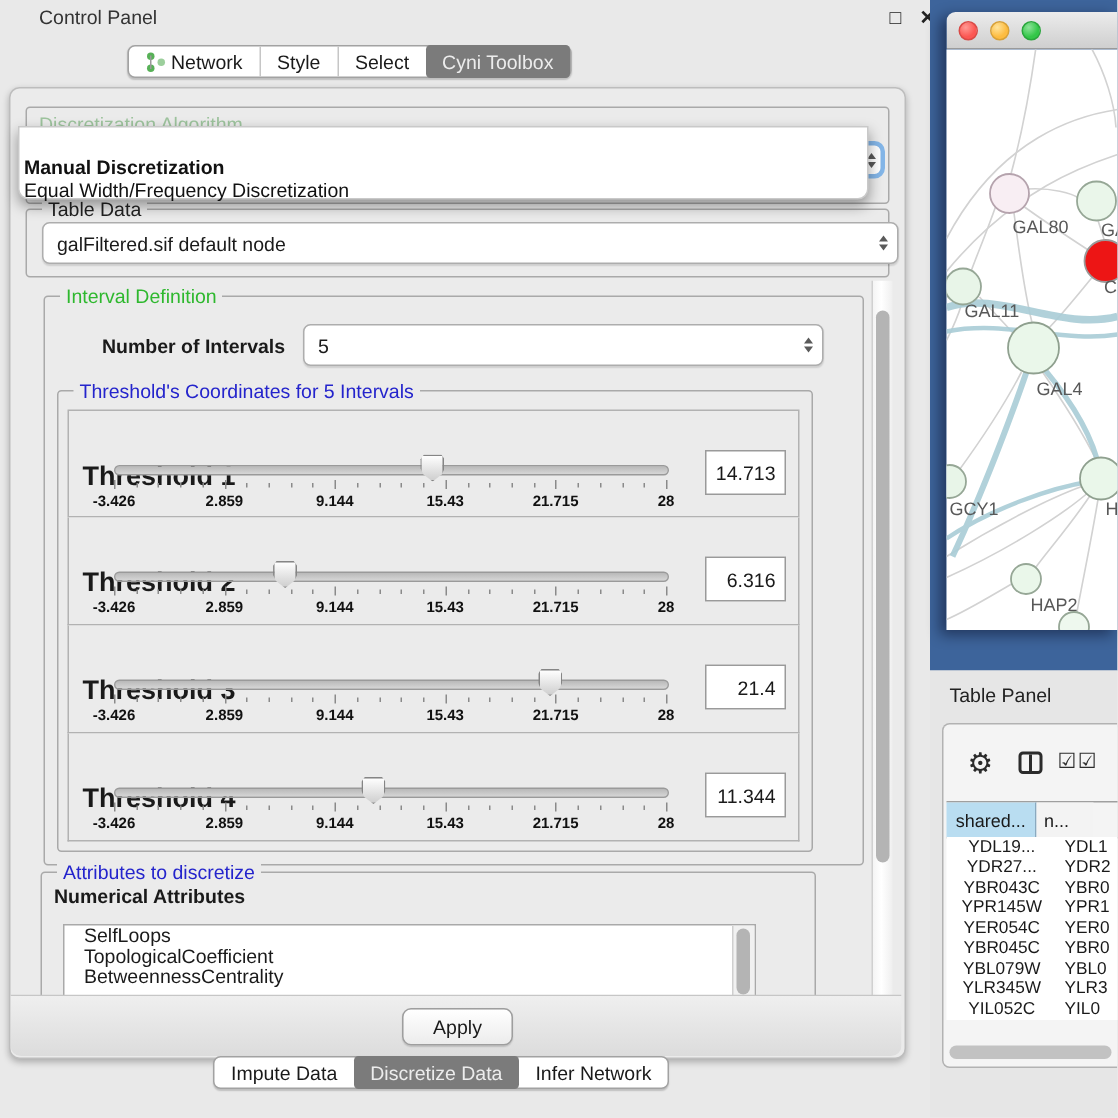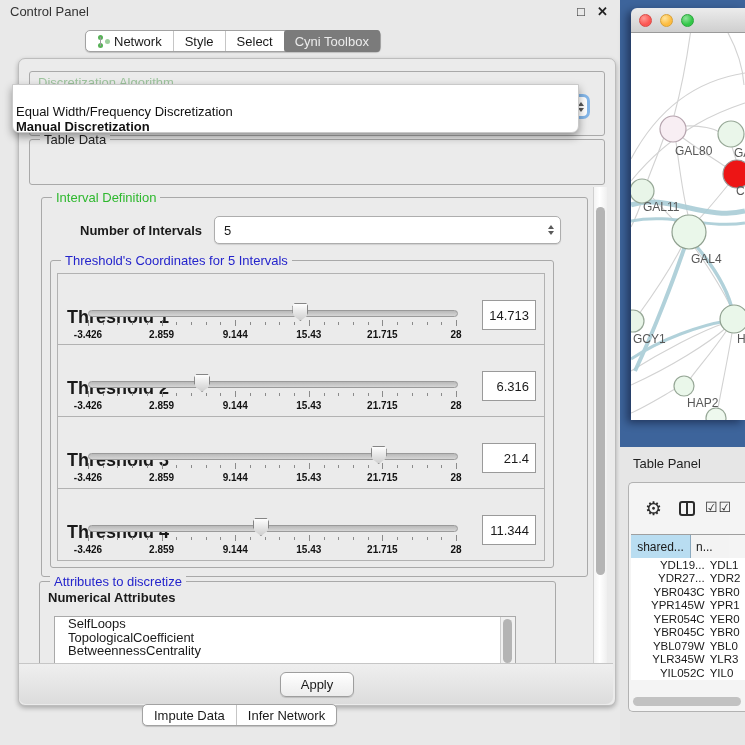--- a/index.html
+++ b/index.html
@@ -1,37 +1,37 @@
 <!DOCTYPE html>
 <html><head>
 <meta charset="utf-8">
 <style>
   html,body{margin:0;padding:0;}
   body{width:745px;height:745px;position:relative;overflow:hidden;
        font-family:"Liberation Sans",sans-serif;background:#e9e9e9;color:#1a1a1a;}
   .abs{position:absolute;}
 
   
-  #titlebar{left:0;top:0;width:620px;height:24px;text-align:center;}
+  #titlebar{left:16px;top:0;width:620px;height:24px;text-align:center;}
   #panel-title{left:10px;top:4px;font-size:13px;color:#333;}
   .win-ico{font-size:13px;color:#222;top:4px;}
 
   .seg-tabs{display:flex;background:#fff;border:1px solid #a2a2a2;border-radius:5px;
             height:20px;align-items:stretch;font-size:13px;
             box-shadow:0 1px 1px rgba(0,0,0,.18);}
   .seg{display:flex;align-items:center;gap:5px;padding:0 11px;white-space:nowrap;cursor:default;}
   .seg + .seg{border-left:1px solid #c6c6c6;}
   .seg.sel{background:#7b7b7b;color:#ececec;border-radius:3px;border-left:none;margin:-1px 0;}
   .seg.sel + .seg{border-left:none;}
   .net-icon{width:12px;height:13px;position:relative;display:inline-block;}
   .net-icon::before{content:'';position:absolute;left:1px;top:0;width:5px;height:5px;border-radius:50%;
       background:#57b157;box-shadow:0 8px 0 0 #57b157,7px 4px 0 0 #9ccf9c;}
   .net-icon::after{content:'';position:absolute;left:3px;top:2px;width:1px;height:9px;background:#9a9a9a;}
 
-  #content-panel{left:18px;top:58px;width:596px;height:646px;background:#ebebeb;
+  #content-panel{left:6px;top:58px;width:596px;height:646px;background:#ebebeb;
      border:1px solid #bdbdbd;border-radius:7px;box-shadow:0 2px 5px rgba(0,0,0,.28);}
 
   .group{position:absolute;border:1px solid #a9a9a9;border-radius:3px;}
   .gtitle{position:absolute;top:-8px;left:10px;background:#ebebeb;padding:0 4px;font-size:13px;white-space:nowrap;}
   .gtitle.green{color:#2eb82e;}
   .gtitle.blue{color:#2424cc;}
   .gtitle.plain{color:#222;}
 
   .combo{position:absolute;background:#fff;border:1px solid #adadad;border-radius:5px;
          display:flex;align-items:center;font-size:13px;padding:0 6px 0 9px;
@@ -105,21 +105,21 @@
   .tb-icon{position:absolute;color:#2b2b2b;}
   #col-icon{width:16px;height:15px;border:2px solid #2b2b2b;border-radius:3px;box-sizing:border-box;}
   #col-icon::after{content:'';position:absolute;left:5px;top:0;width:2px;height:100%;background:#2b2b2b;}
   #thead{position:absolute;left:2px;top:51px;width:115px;height:23px;display:flex;border-top:1px solid #9f9f9f;border-bottom:1px solid #9f9f9f;font-size:12px;}
   .hcell{display:flex;align-items:center;justify-content:center;box-sizing:border-box;height:100%;}
   .hcell.c0{width:60px;background:#b9ddf1;border-right:1px solid #8aa9bf;}
   .hcell.c1{width:38px;background:#f3f3f3;justify-content:flex-start;padding-left:5px;}
   #rows-host{position:absolute;left:2px;top:75px;width:115px;height:122px;overflow:hidden;background:#fff;}
   .trow{display:flex;height:13.5px;align-items:center;font-size:11.5px;}
   .tcell{white-space:nowrap;overflow:hidden;}
-  .tcell.c0{width:77px;text-align:right;}
+  .tcell.c0{width:77px;text-align:center;}
   .tcell.c1{width:38px;padding-left:5px;}
   #hscroll{position:absolute;left:4px;top:214px;width:108px;height:9px;background:#c2c2c2;border-radius:5px;}
 </style>
 </head>
 <body>
 
 <div class="abs" id="titlebar">
   <span class="abs" id="panel-title">Control Panel</span>
   <span class="abs win-ico" style="left:577px;">□</span>
   <span class="abs win-ico" style="left:597px;font-weight:bold;">✕</span>
@@ -142,20 +142,27 @@
   </div>
 
 <div class="abs" id="content-panel">
 
   <div class="group" style="left:10px;top:12px;width:574px;height:63px;">
     <span style="position:absolute;left:8px;top:3px;font-size:13px;color:#9dc39d;">Discretization Algorithm</span>
   </div>
 
   <div class="group" style="left:10px;top:80px;width:574px;height:44px;">
     <span class="gtitle plain">Table Data</span>
+    <div class="combo" style="left:10px;top:8px;width:554px;height:26px;">
+      <span>galFiltered.sif default node</span>
+      <span class="stepper">
+          <span class="arr-up"></span>
+          <span class="arr-dn"></span>
+        </span>
+    </div>
   </div>
 
   <div class="abs" id="viewport" style="left:10px;top:128px;">
 
     <div class="group" style="left:12px;top:10px;width:545px;height:378px;">
       <span class="gtitle green">Interval Definition</span>
       <span style="position:absolute;left:38px;top:25px;font-size:13px;font-weight:bold;">Number of Intervals</span>
       <div class="combo" style="left:172px;top:18px;width:330px;height:26px;">
         <span>5</span>
         <span class="stepper">
@@ -366,34 +373,37 @@
       <div class="vthumb" style="top:20px;height:368px;"></div>
     </div>
   </div>
 
   <div class="abs" id="bottom-strip"></div>
   <div class="push-btn" style="left:261px;top:613px;width:72px;height:23px;">Apply</div>
 </div>
 
 <div class="abs" id="algo-popup">
   <div id="popup-items">
+      <div class="popup-item selbold">Manual Discretization</div>
       <div class="popup-item">Equal Width/Frequency Discretization</div>
-      <div class="popup-item selbold">Manual Discretization</div>
     </div>
 </div>
 <div class="abs" id="algo-combo-fragment">
   <span class="stepper">
       <span class="arr-up"></span>
       <span class="arr-dn"></span>
     </span>
 </div>
 
 <div class="abs seg-tabs" id="bottom-tabs" style="left:142px;top:704px;">
     <div class="seg">
       <span>Impute Data</span>
+    </div>
+    <div class="seg sel">
+      <span>Discretize Data</span>
     </div>
     <div class="seg">
       <span>Infer Network</span>
     </div>
   </div>
 
 <div class="abs" id="desktop"></div>
 
 <div class="abs" id="net-window">
   <div id="net-titlebar">

